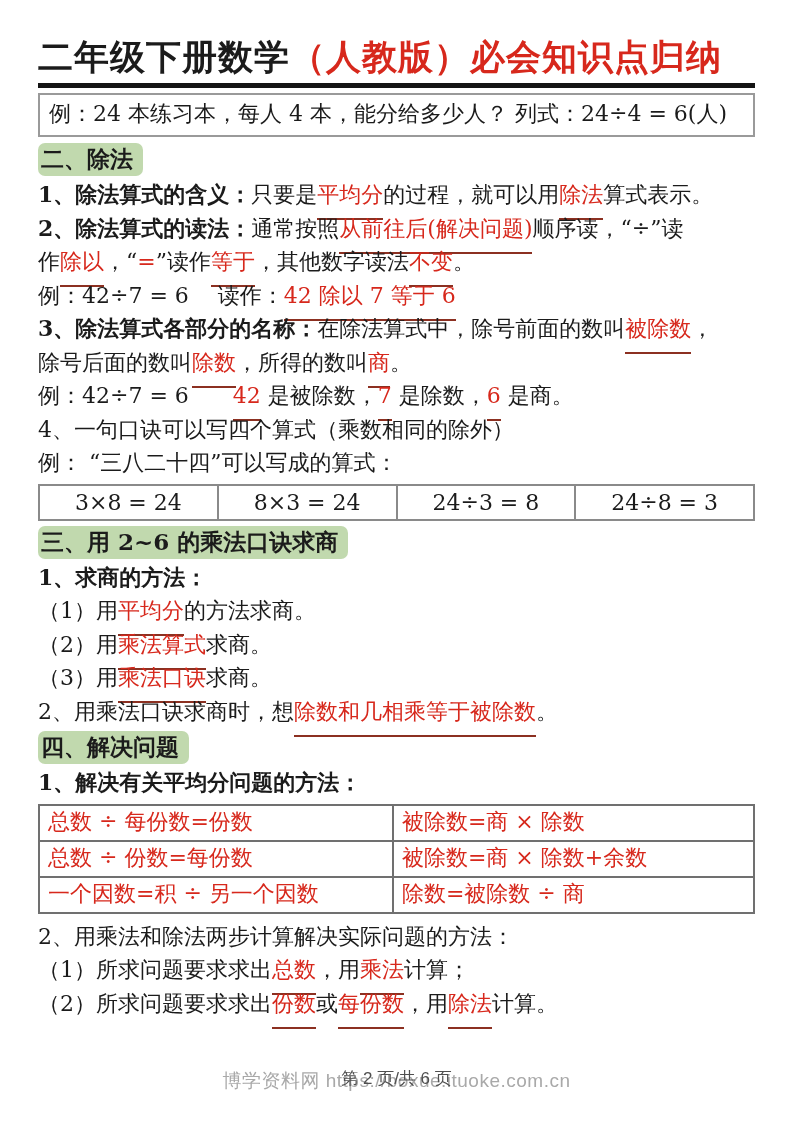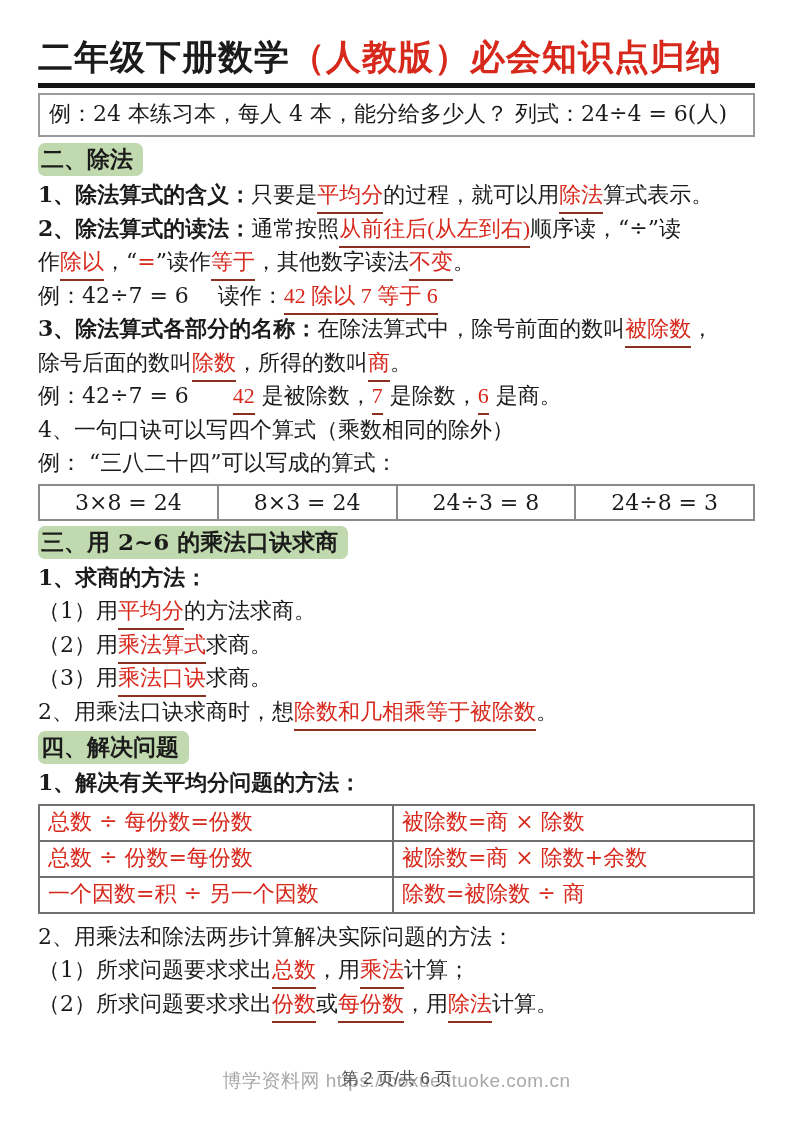--- a/index.html
+++ b/index.html
@@ -55,21 +55,21 @@
     background:var(--green,#c1d9ae);
     font-weight:bold;
     padding:0 10px 2px 3px;
     border-radius:7px;
   }
 
   
   .line { font-size:22px; line-height:33.5px; white-space:nowrap; }
   .bold  { font-weight:bold; }
   .red   { color:var(--red,#d7281c); }
-  .uline { border-bottom:2px solid var(--uline,#8c3021); padding-bottom:5px;font-family:Liberation Serif, serif; }
+  .uline { border-bottom:2px solid var(--uline,#8c3021); padding-bottom:11px; }
 
   
   .eq-table { width:100%; border-collapse:collapse; margin:4px 0 5px; }
   .eq-table td {
     border:2px solid #8a8a8a;
     width:25%;
     text-align:center;
     font-size:22px;
     height:35px;
   }
@@ -112,21 +112,21 @@
     <div class="title-rule"></div>
 
 
     <div class="ex-box">例：24 本练习本，每人 4 本，能分给多少人？ 列式：24÷4 = 6(人)</div>
 
     <div class="sec-head">
       <span>二、除法</span>
     </div>
 
     <div class="line"><span class="bold">1、除法算式的含义：</span><span>只要是</span><span class="red uline">平均分</span><span>的过程，就可以用</span><span class="red uline">除法</span><span>算式表示。</span></div>
-    <div class="line"><span class="bold">2、除法算式的读法：</span><span>通常按照</span><span class="red uline">从前往后(从左到右)</span><span>顺序读，“÷”读</span></div>
+    <div class="line"><span class="bold">2、除法算式的读法：</span><span>通常按照</span><span class="red uline">从前往后(解决问题)</span><span>顺序读，“÷”读</span></div>
     <div class="line"><span>作</span><span class="red uline">除以</span><span>，“</span><span class="red">=</span><span>”读作</span><span class="red uline">等于</span><span>，其他数字读法</span><span class="red uline">不变</span><span>。</span></div>
     <div class="line"><span>例：42÷7 = 6　 读作：</span><span class="red uline">42 除以 7 等于 6</span></div>
     <div class="line"><span class="bold">3、除法算式各部分的名称：</span><span>在除法算式中，除号前面的数叫</span><span class="red uline">被除数</span><span>，</span></div>
     <div class="line"><span>除号后面的数叫</span><span class="red uline">除数</span><span>，所得的数叫</span><span class="red uline">商</span><span>。</span></div>
     <div class="line"><span>例：42÷7 = 6　　</span><span class="red uline">42</span><span> 是被除数，</span><span class="red uline">7</span><span> 是除数，</span><span class="red uline">6</span><span> 是商。</span></div>
     <div class="line"><span>4、一句口诀可以写四个算式（乘数相同的除外）</span></div>
     <div class="line"><span>例： “三八二十四”可以写成的算式：</span></div>
 
     <table class="eq-table">
       <tbody>

